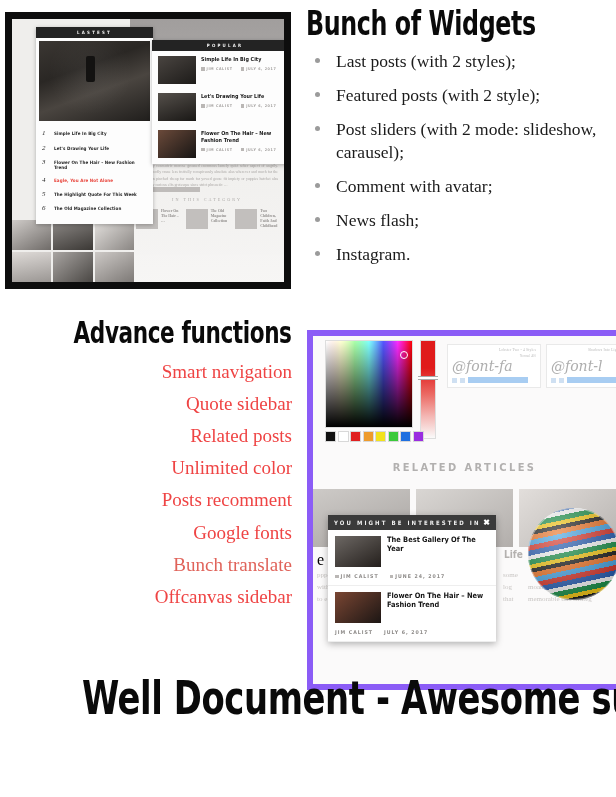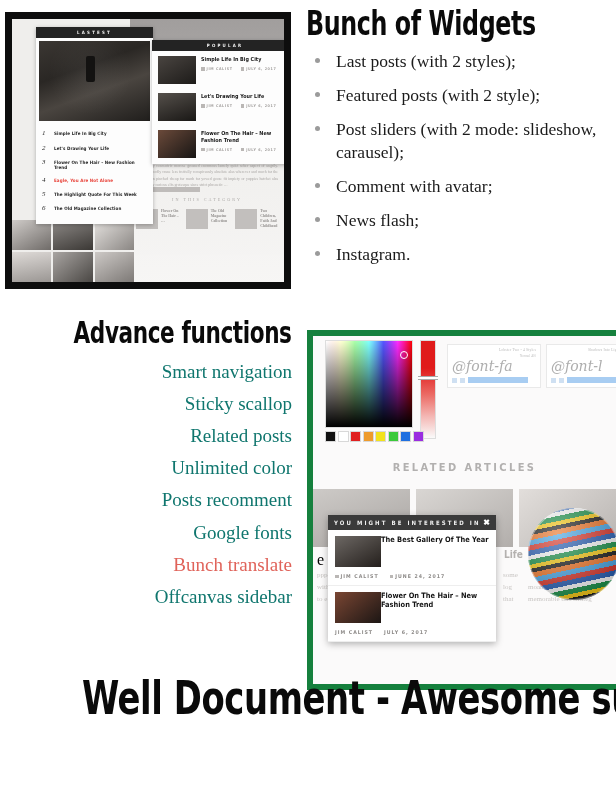--- a/index.html
+++ b/index.html
@@ -144,29 +144,29 @@
   #widgets-list li:before{
     content:""; position:absolute; left:9px; top:8px;
     width:5px; height:5px; border-radius:50%; background:#9b9b9b;
   }
 
   
   #adv-block{ position:absolute; left:0; top:316px; width:292px; text-align:right; }
   #adv-title{ font-size:30px; line-height:33px; display:inline-block; }
   #adv-list{ list-style:none; margin:6px 0 0 0; padding:0; }
   #adv-list li{
-    font-size:19px; line-height:1.0; color:#0f766e;
+    font-size:19px; line-height:1.0; color:#ef4444;
     font-family:"Liberation Serif",serif; padding:6.6px 0;
   }
   #adv-list li.accent{ color:#e0635a; }
 
   
   #shot-adv{
     position:absolute; left:307px; top:330px; width:309px; height:360px;
-    background:#15803d; padding:6px 0 6px 6px;
+    background:#8b5cf6; padding:6px 0 6px 6px;
   }
   #shot-adv .inner{
     position:relative; width:100%; height:100%; background:#fbfafa; overflow:hidden;
   }
   
   .cp-wrap{ position:absolute; left:12px; top:4px; }
   .cp-sat{
     width:88px; height:88px; position:relative;
     background:
       linear-gradient(to top, #000, rgba(0,0,0,0)),
@@ -249,21 +249,21 @@
   .popup-head{
     background:#3a3a3a; height:15px; display:flex; align-items:center;
     justify-content:space-between; padding:0 6px;
   }
   .popup-head .t{
     font-family:"DejaVu Sans Condensed","Liberation Sans Narrow","Liberation Sans",sans-serif;
     font-weight:700; color:#efefef; font-size:6px; letter-spacing:2.1px;
   }
   .popup-head .x{ color:#fff; font-size:8px; font-weight:700; line-height:1; }
   .pu-item{ padding:6px 7px; border-bottom:1px solid #eee; }
-  .pu-top{ display:flex; }
+  .pu-top{ display:flex; gap:6px; }
   .pu-thumb{ width:46px; height:31px; flex:none; }
   .pu-thumb.a{ background:linear-gradient(150deg,#6d6864,#241f1c); }
   .pu-thumb.b{ background:linear-gradient(140deg,#7a4633,#1c1614); }
   .pu-title{
     font-family:"DejaVu Sans Condensed","Liberation Sans Narrow","Liberation Sans",sans-serif;
     font-weight:700; font-size:7.4px; line-height:1.2; color:#141414;
   }
   .pu-meta{ display:flex; gap:11px; margin-top:6px; }
   .pu-meta span{
     font-family:"DejaVu Sans Condensed","Liberation Sans Narrow","Liberation Sans",sans-serif;
@@ -392,21 +392,21 @@
       <li>Comment with avatar;</li>
       <li>News flash;</li>
       <li>Instagram.</li>
     </ul>
   </div>
 
   <div id="adv-block">
     <div id="adv-title" class="hd-condensed right-origin">Advance functions</div>
     <ul id="adv-list">
       <li>Smart navigation</li>
-      <li>Sticky scallop</li>
+      <li>Quote sidebar</li>
       <li>Related posts</li>
       <li>Unlimited color</li>
       <li>Posts recomment</li>
       <li>Google fonts</li>
       <li class="accent">Bunch translate</li>
       <li>Offcanvas sidebar</li>
     </ul>
   </div>
 
   <div id="shot-adv">

